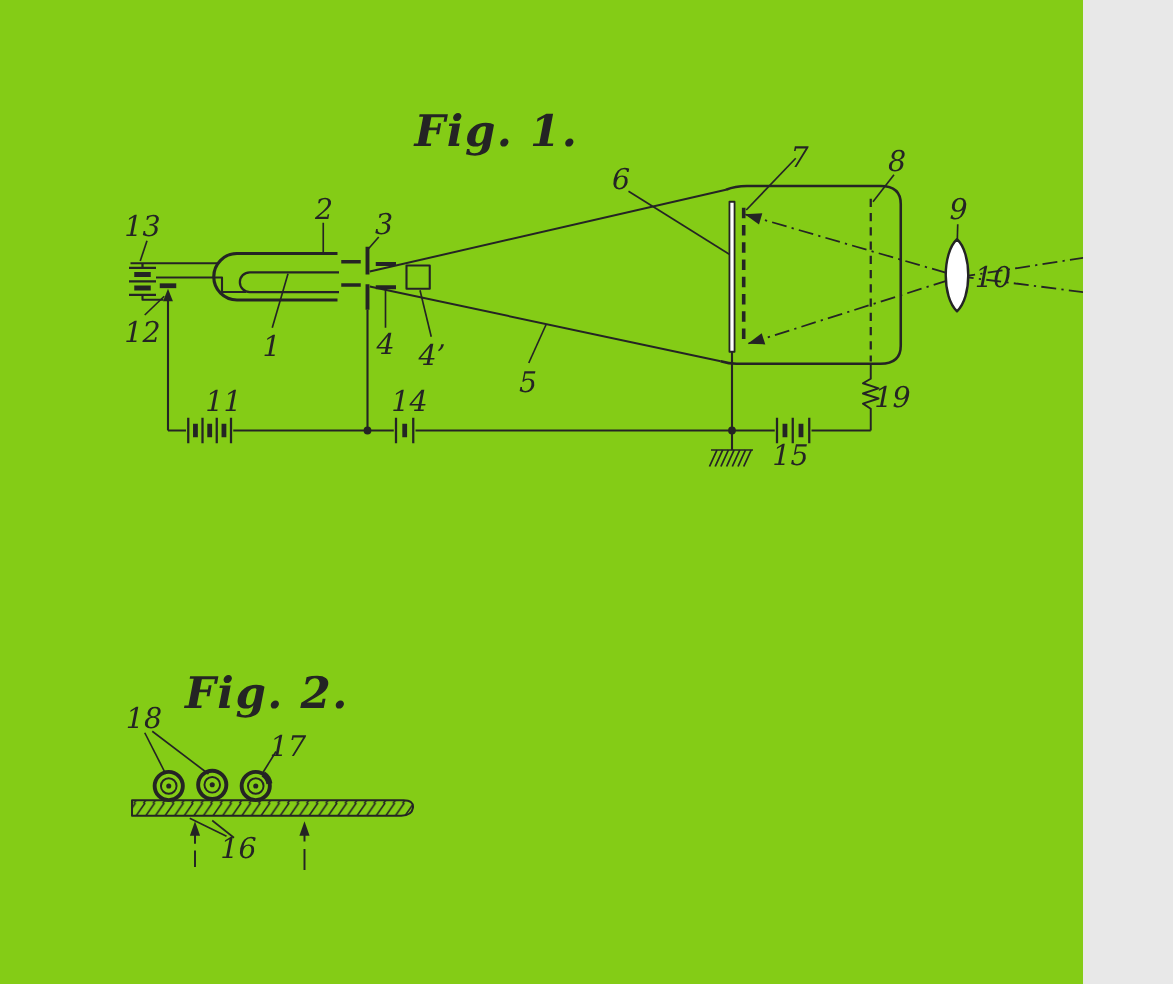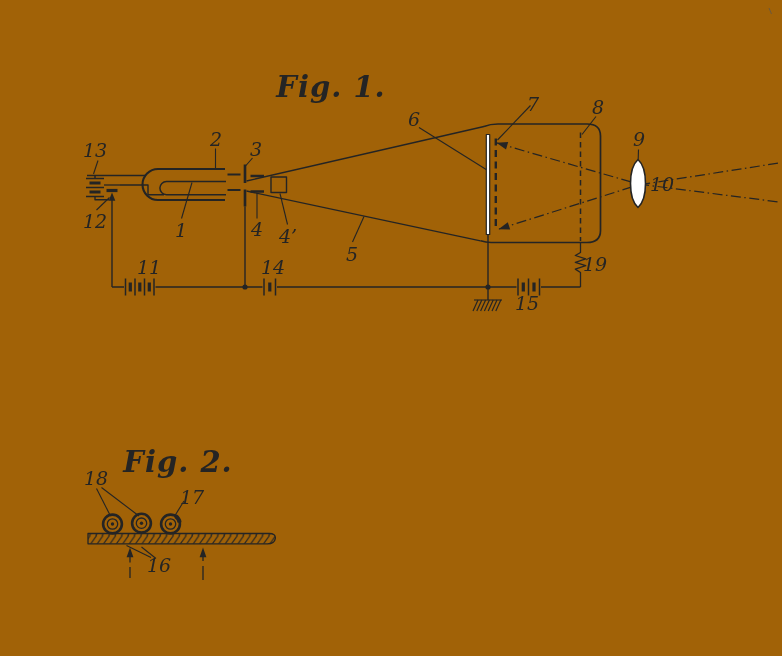--- a/index.html
+++ b/index.html
@@ -1,19 +1,19 @@
 <!DOCTYPE html>
 <html><head>
 <meta charset="utf-8">
 <style>
   html,body{margin:0;padding:0;background:#e8e8e8;}
   .sheet{
     position:relative;
-    width:782px;height:656px;
-    background:#a16207;
+    width:722px;height:656px;
+    background:#84cc16;
     overflow:hidden;
     font-family:"DejaVu Serif", serif;
   }
   svg{position:absolute;top:0;left:0;}
   .lbl{
     font-family:"DejaVu Serif", serif;
     font-style:italic;
     font-size:19px;
     fill:#242424;
   }

